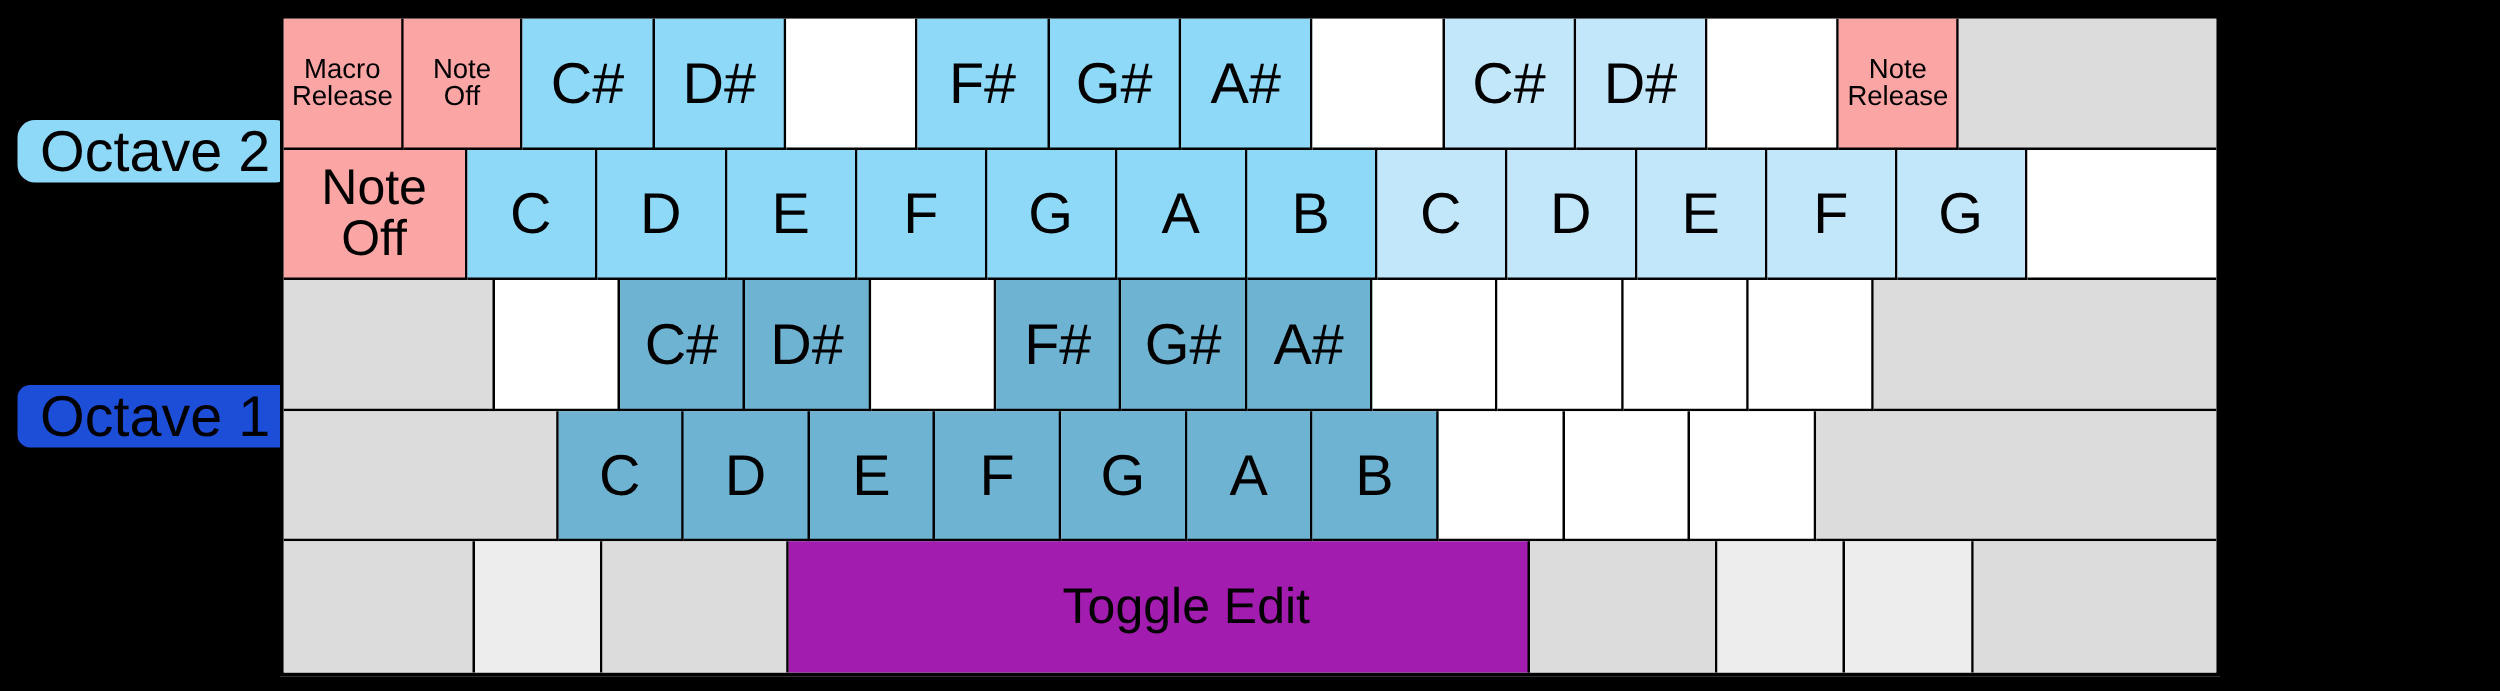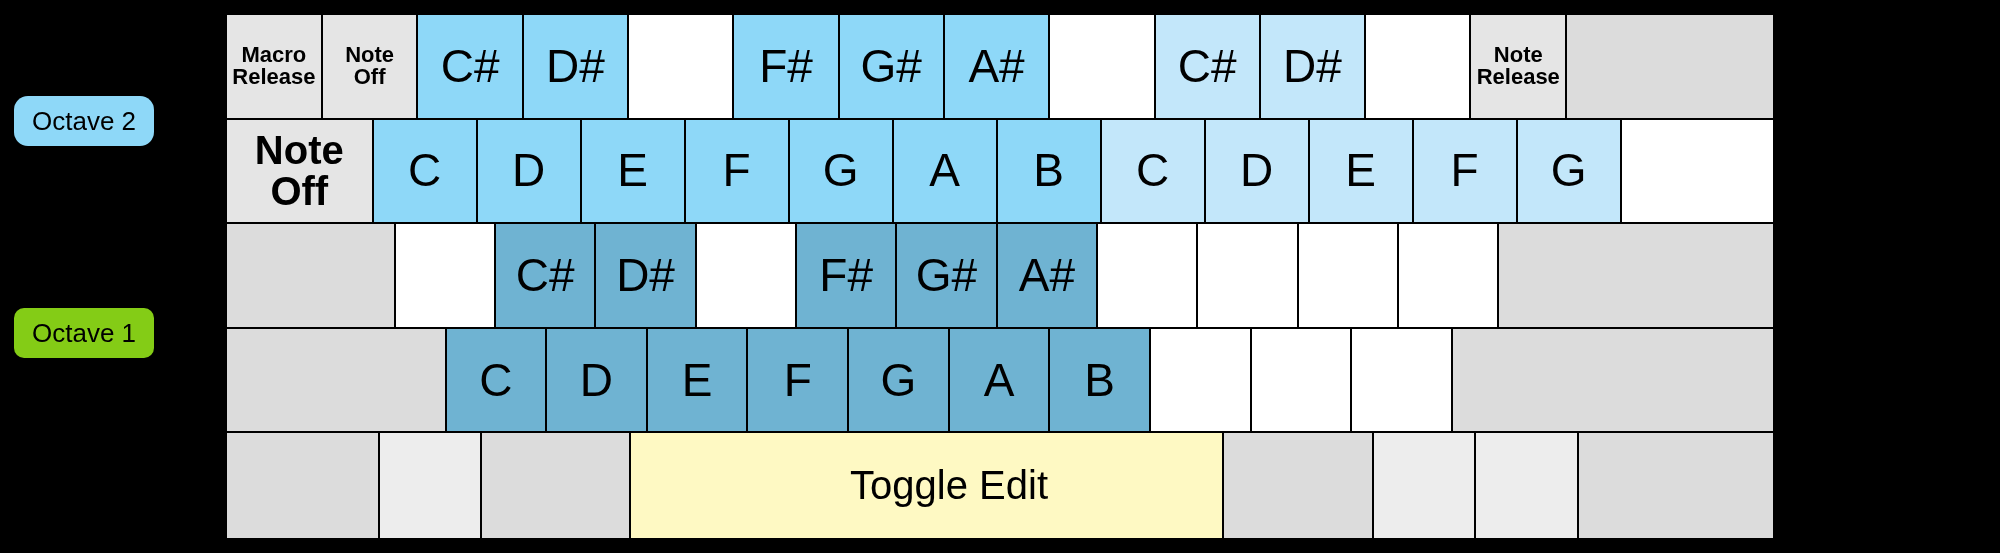--- a/index.html
+++ b/index.html
@@ -55,55 +55,55 @@
     padding: 0 2px;
     white-space: pre-line;
   }
   .kb-row:last-child .key { border-bottom: none; }
   .kb-row .key:last-child { border-right: none; }
 
   
   .f-white   { background: #ffffff; }
   .f-grey    { background: #dcdcdc; }
   .f-greyl   { background: #ededed; }
-  .f-yellow  { background: #e5e5e5; font-weight: bold; }
+  .f-yellow  { background: #fca5a5; }
   .f-blue    { background: #8ed8f8; }
   .f-bluel   { background: #c3e7fa; }
   .f-bluem   { background: #6fb3d2; }
-  .f-pink    { background: #fef9c3; padding-left: 48px; }
+  .f-pink    { background: #a21caf; padding-left: 48px; }
 
   
   .t-big   { font-size: 46px; }
   .t-mid   { font-size: 40px; }
   .t-tiny  { font-size: 22px; }
 
   
   .octave-tag {
     position: absolute;
     display: flex;
     align-items: center;
     justify-content: center;
     border-radius: 14px;
-    font-size: 26px;
+    font-size: 46px;
     color: #000000;
     padding: 6px 18px;
     box-sizing: border-box;
     white-space: nowrap;
   }
   #octave2-tag {
     left: 14px;
     top: 96px;
     height: 50px;
     background: #8ed8f8;
   }
   #octave1-tag {
     left: 14px;
     top: 308px;
     height: 50px;
-    background: #84cc16;
+    background: #1d4ed8;
     border-radius: 10px;
   }
   #octave3-tag {
     right: 14px;
     top: 96px;
     height: 50px;
     background: #c3e7fa;
   }
 </style>
 </head>

